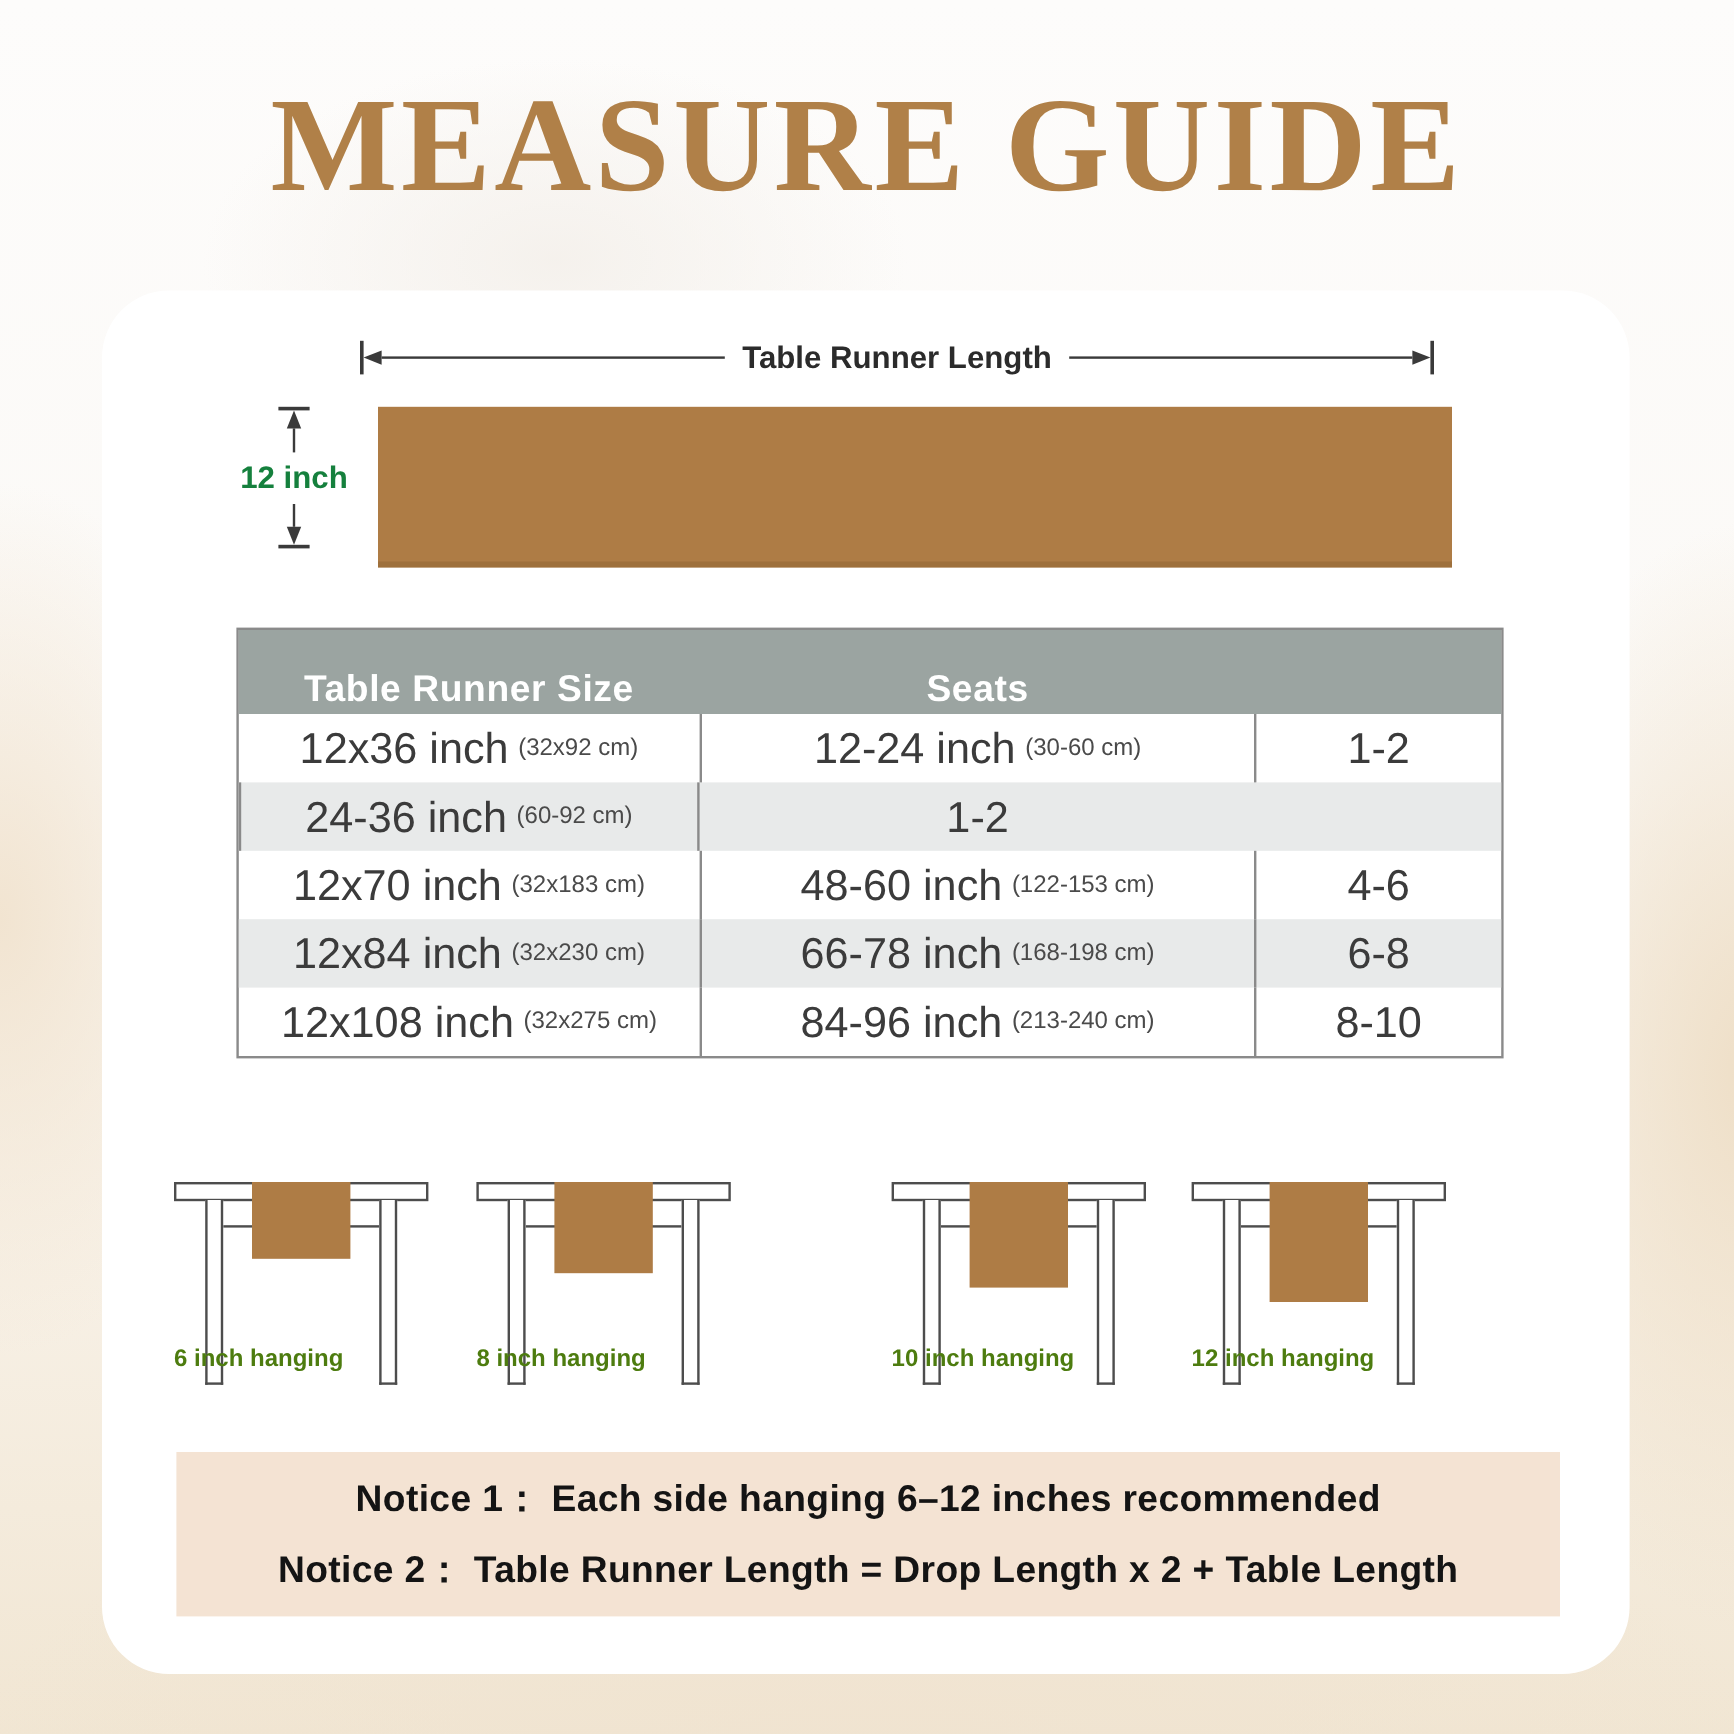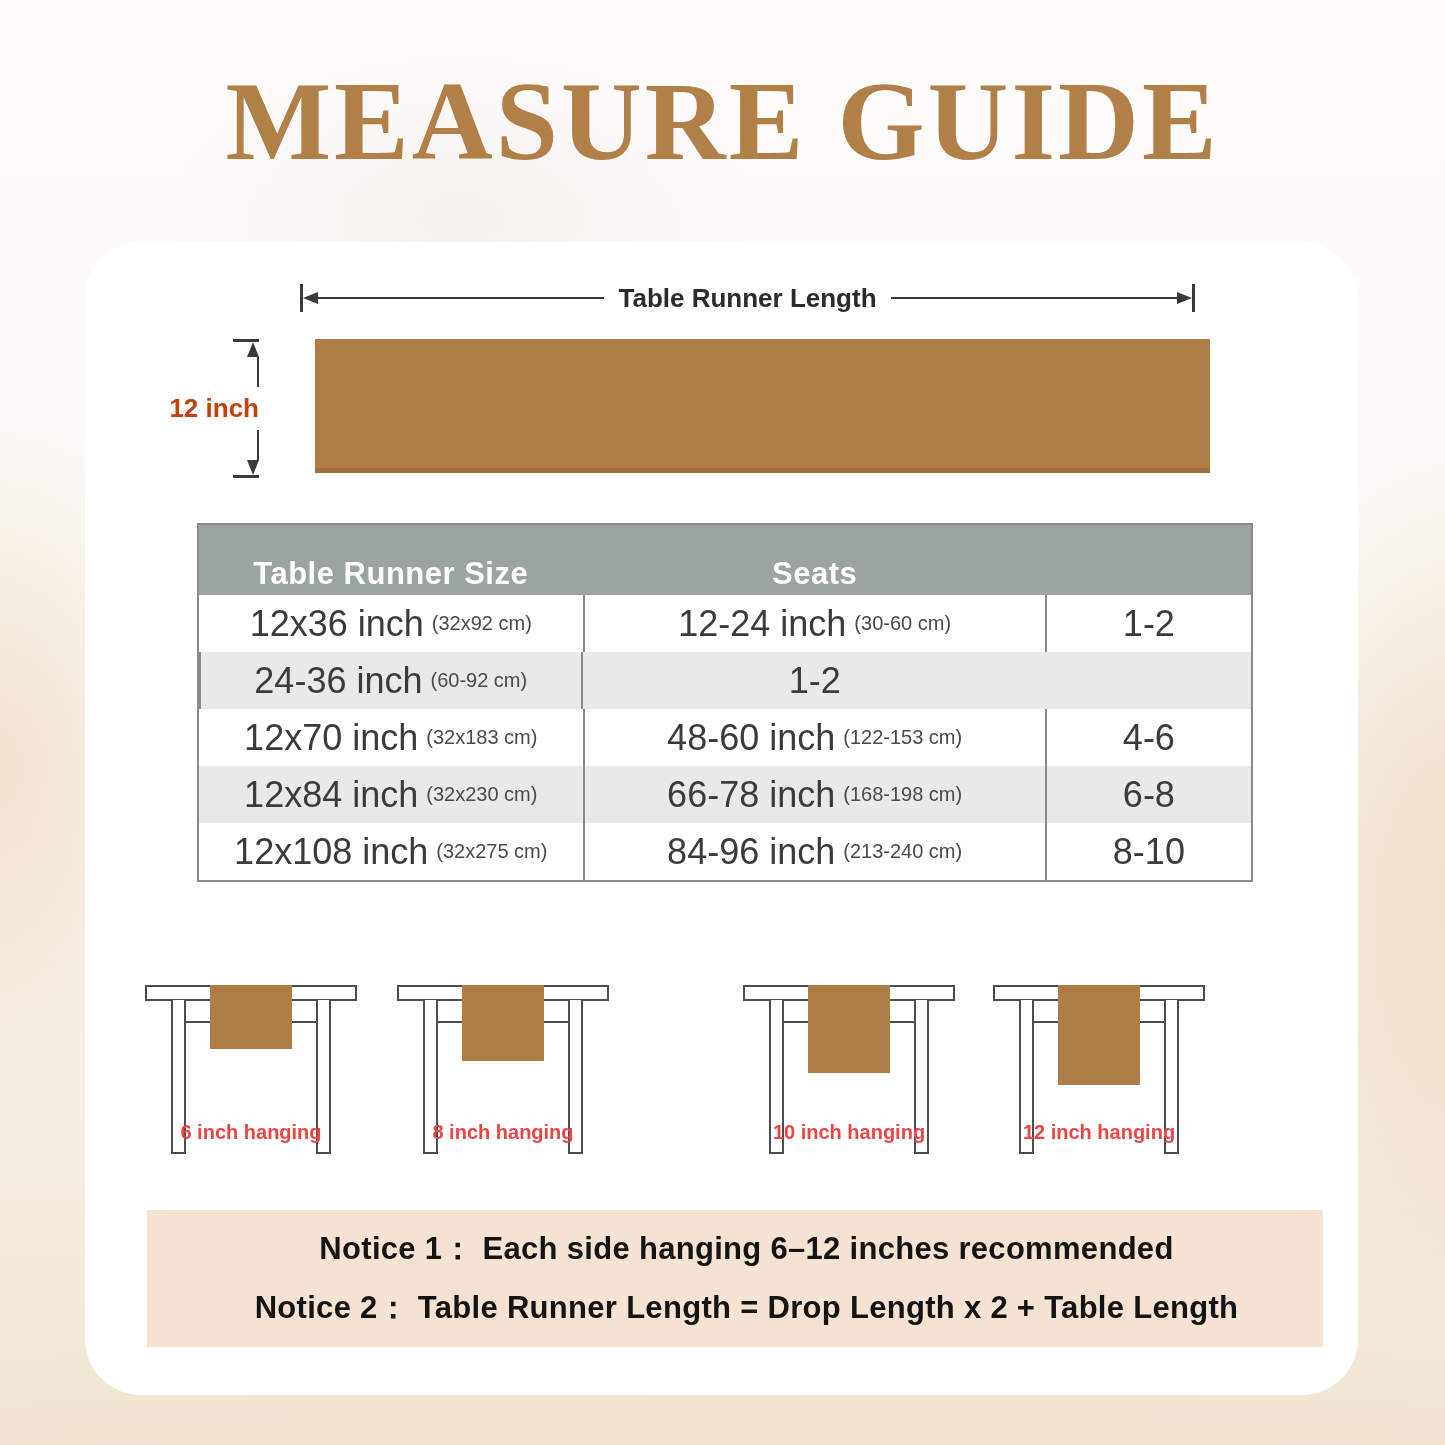--- a/index.html
+++ b/index.html
@@ -43,22 +43,22 @@
   .ah-right{border-top:6px solid transparent;border-bottom:6px solid transparent;border-left:15px solid #3a3a3a;}
   .ah-up{border-left:6px solid transparent;border-right:6px solid transparent;border-bottom:15px solid #3a3a3a;}
   .ah-down{border-left:6px solid transparent;border-right:6px solid transparent;border-top:15px solid #3a3a3a;}
   .dim-label{padding:0 14px;font-size:26px;font-weight:600;white-space:nowrap;}
   .runner-swatch{
     position:absolute;left:230px;top:97px;width:895px;height:134px;
     background:var(--accent-gold,#ae7c45);
     box-shadow:inset 0 -5px 0 rgba(90,60,20,.18);
   }
   .dim-v{
-    position:absolute;left:146px;top:97px;width:28px;height:139px;
-    display:flex;flex-direction:column;align-items:flex-end;color:#c2410c;
+    position:absolute;left:146px;top:97px;width:28px;height:118px;
+    display:flex;flex-direction:column;align-items:center;color:#15803d;
   }
   .dim-v .dim-label{padding:6px 0;font-size:26px;}
   
   .sizetable{
     position:absolute;left:112px;top:281px;width:1056px;
     border:2px solid var(--border-gray,#8a8a8a);box-sizing:border-box;
   }
   .thead{
     display:grid;grid-template-columns:385fr 466fr 205fr;
     background:var(--table-header-bg,#9ba4a1);height:70px;align-items:center;
@@ -72,26 +72,26 @@
   .td .cm{font-size:20px;color:#4a4a4a;margin-left:8px;}
   
   .figures{position:absolute;left:0;top:743px;width:1273px;height:192px;}
   .ftable{position:absolute;top:0;width:212px;height:192px;}
   .ftop{position:absolute;left:0;top:0;width:212px;height:16px;border:2px solid #4d4d4d;background:#fff;box-sizing:border-box;z-index:2;}
   .fapron{position:absolute;left:41px;right:41px;top:36px;height:2px;background:#4d4d4d;z-index:1;}
   .fleg{position:absolute;top:15px;width:15px;height:154px;border:2px solid #4d4d4d;border-top:none;background:#fff;box-sizing:border-box;z-index:2;}
   .fleg.left{left:26px;}
   .fleg.right{right:26px;}
   .frunner{position:absolute;left:50%;transform:translateX(-50%);top:0;width:82px;background:var(--accent-gold,#ae7c45);z-index:3;}
-  .flabel{position:absolute;left:0;top:136px;width:100%;text-align:center;font-size:20px;font-weight:600;color:#ef4444;z-index:4;}
+  .flabel{position:absolute;left:0;top:136px;width:100%;text-align:left;font-size:20px;font-weight:600;color:#4d7c0f;z-index:4;}
   
   .notice{
     position:absolute;left:62px;top:968px;width:1153px;height:137px;
     background:var(--notice-bg,#f4e3d3);
-    display:flex;flex-direction:column;align-items:center;justify-content:center;gap:17px;padding-left:23px;
+    display:flex;flex-direction:column;align-items:center;justify-content:center;gap:17px;
   }
   .notice-line{font-size:31px;font-weight:700;color:#141414;letter-spacing:.3px;}
 </style>
 </head>
 <body>
 
 <div class="canvas">
   <div class="bg-photo"></div>
 
   <h1 class="title">MEASURE GUIDE</h1>

